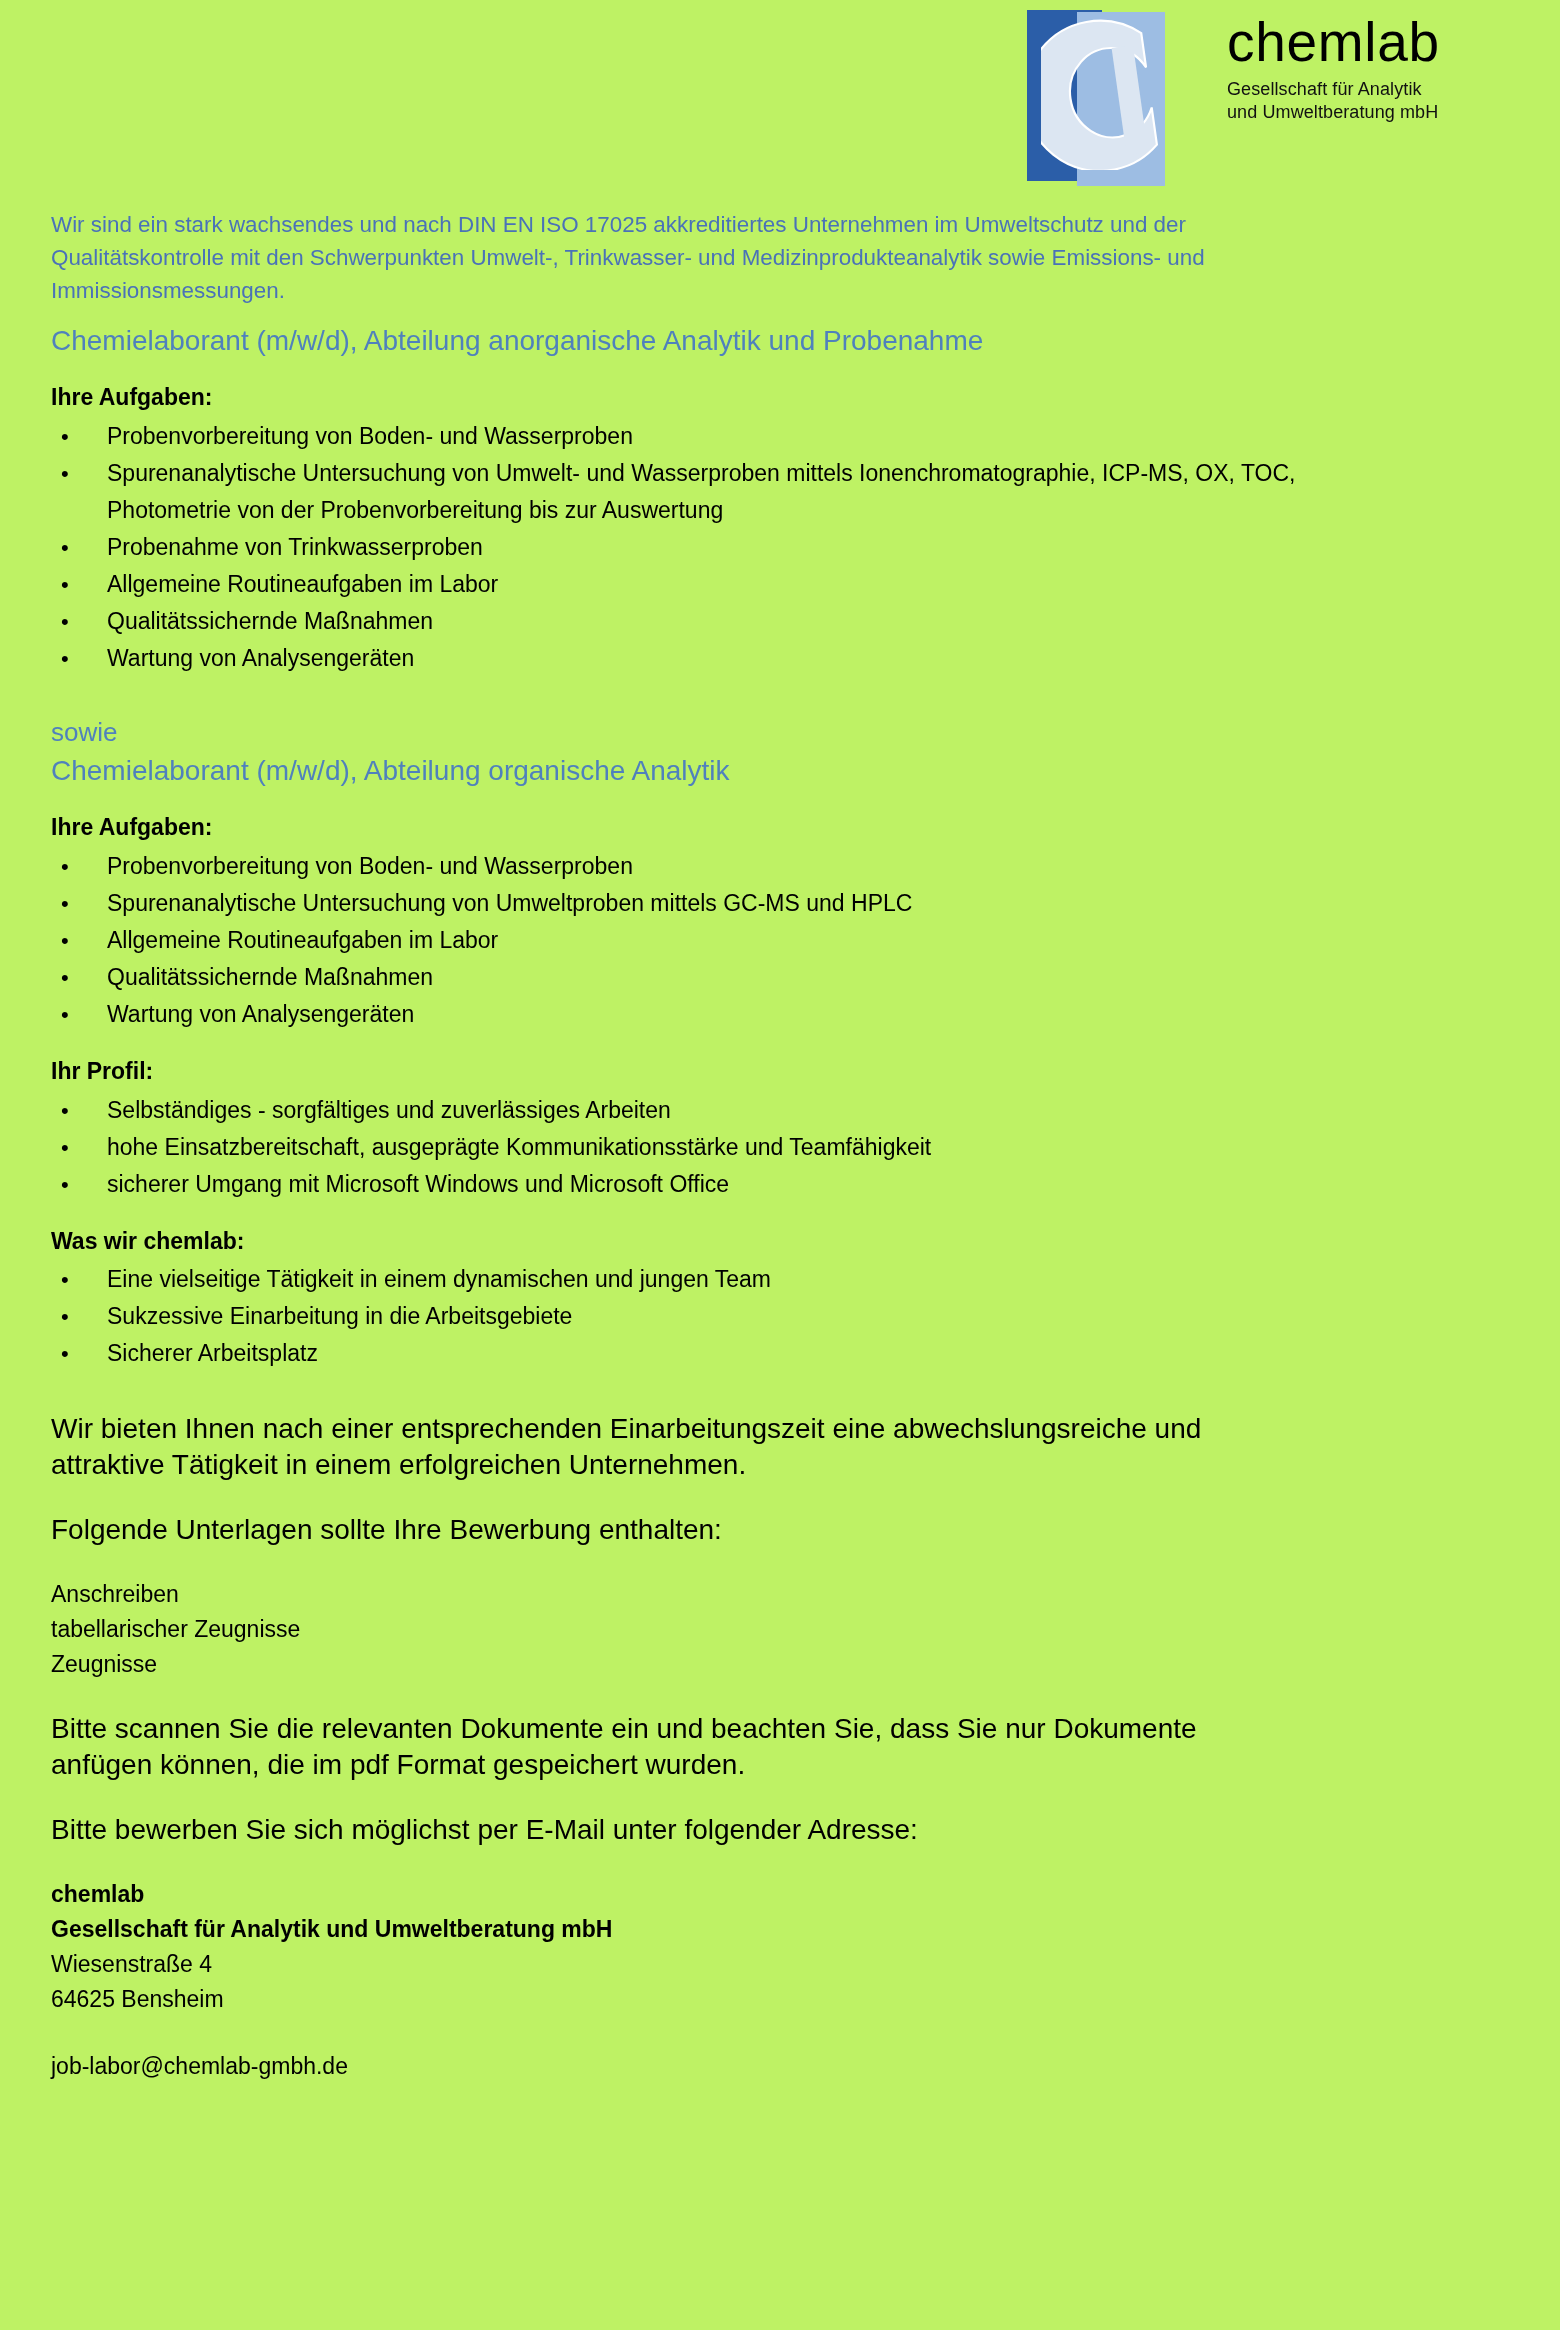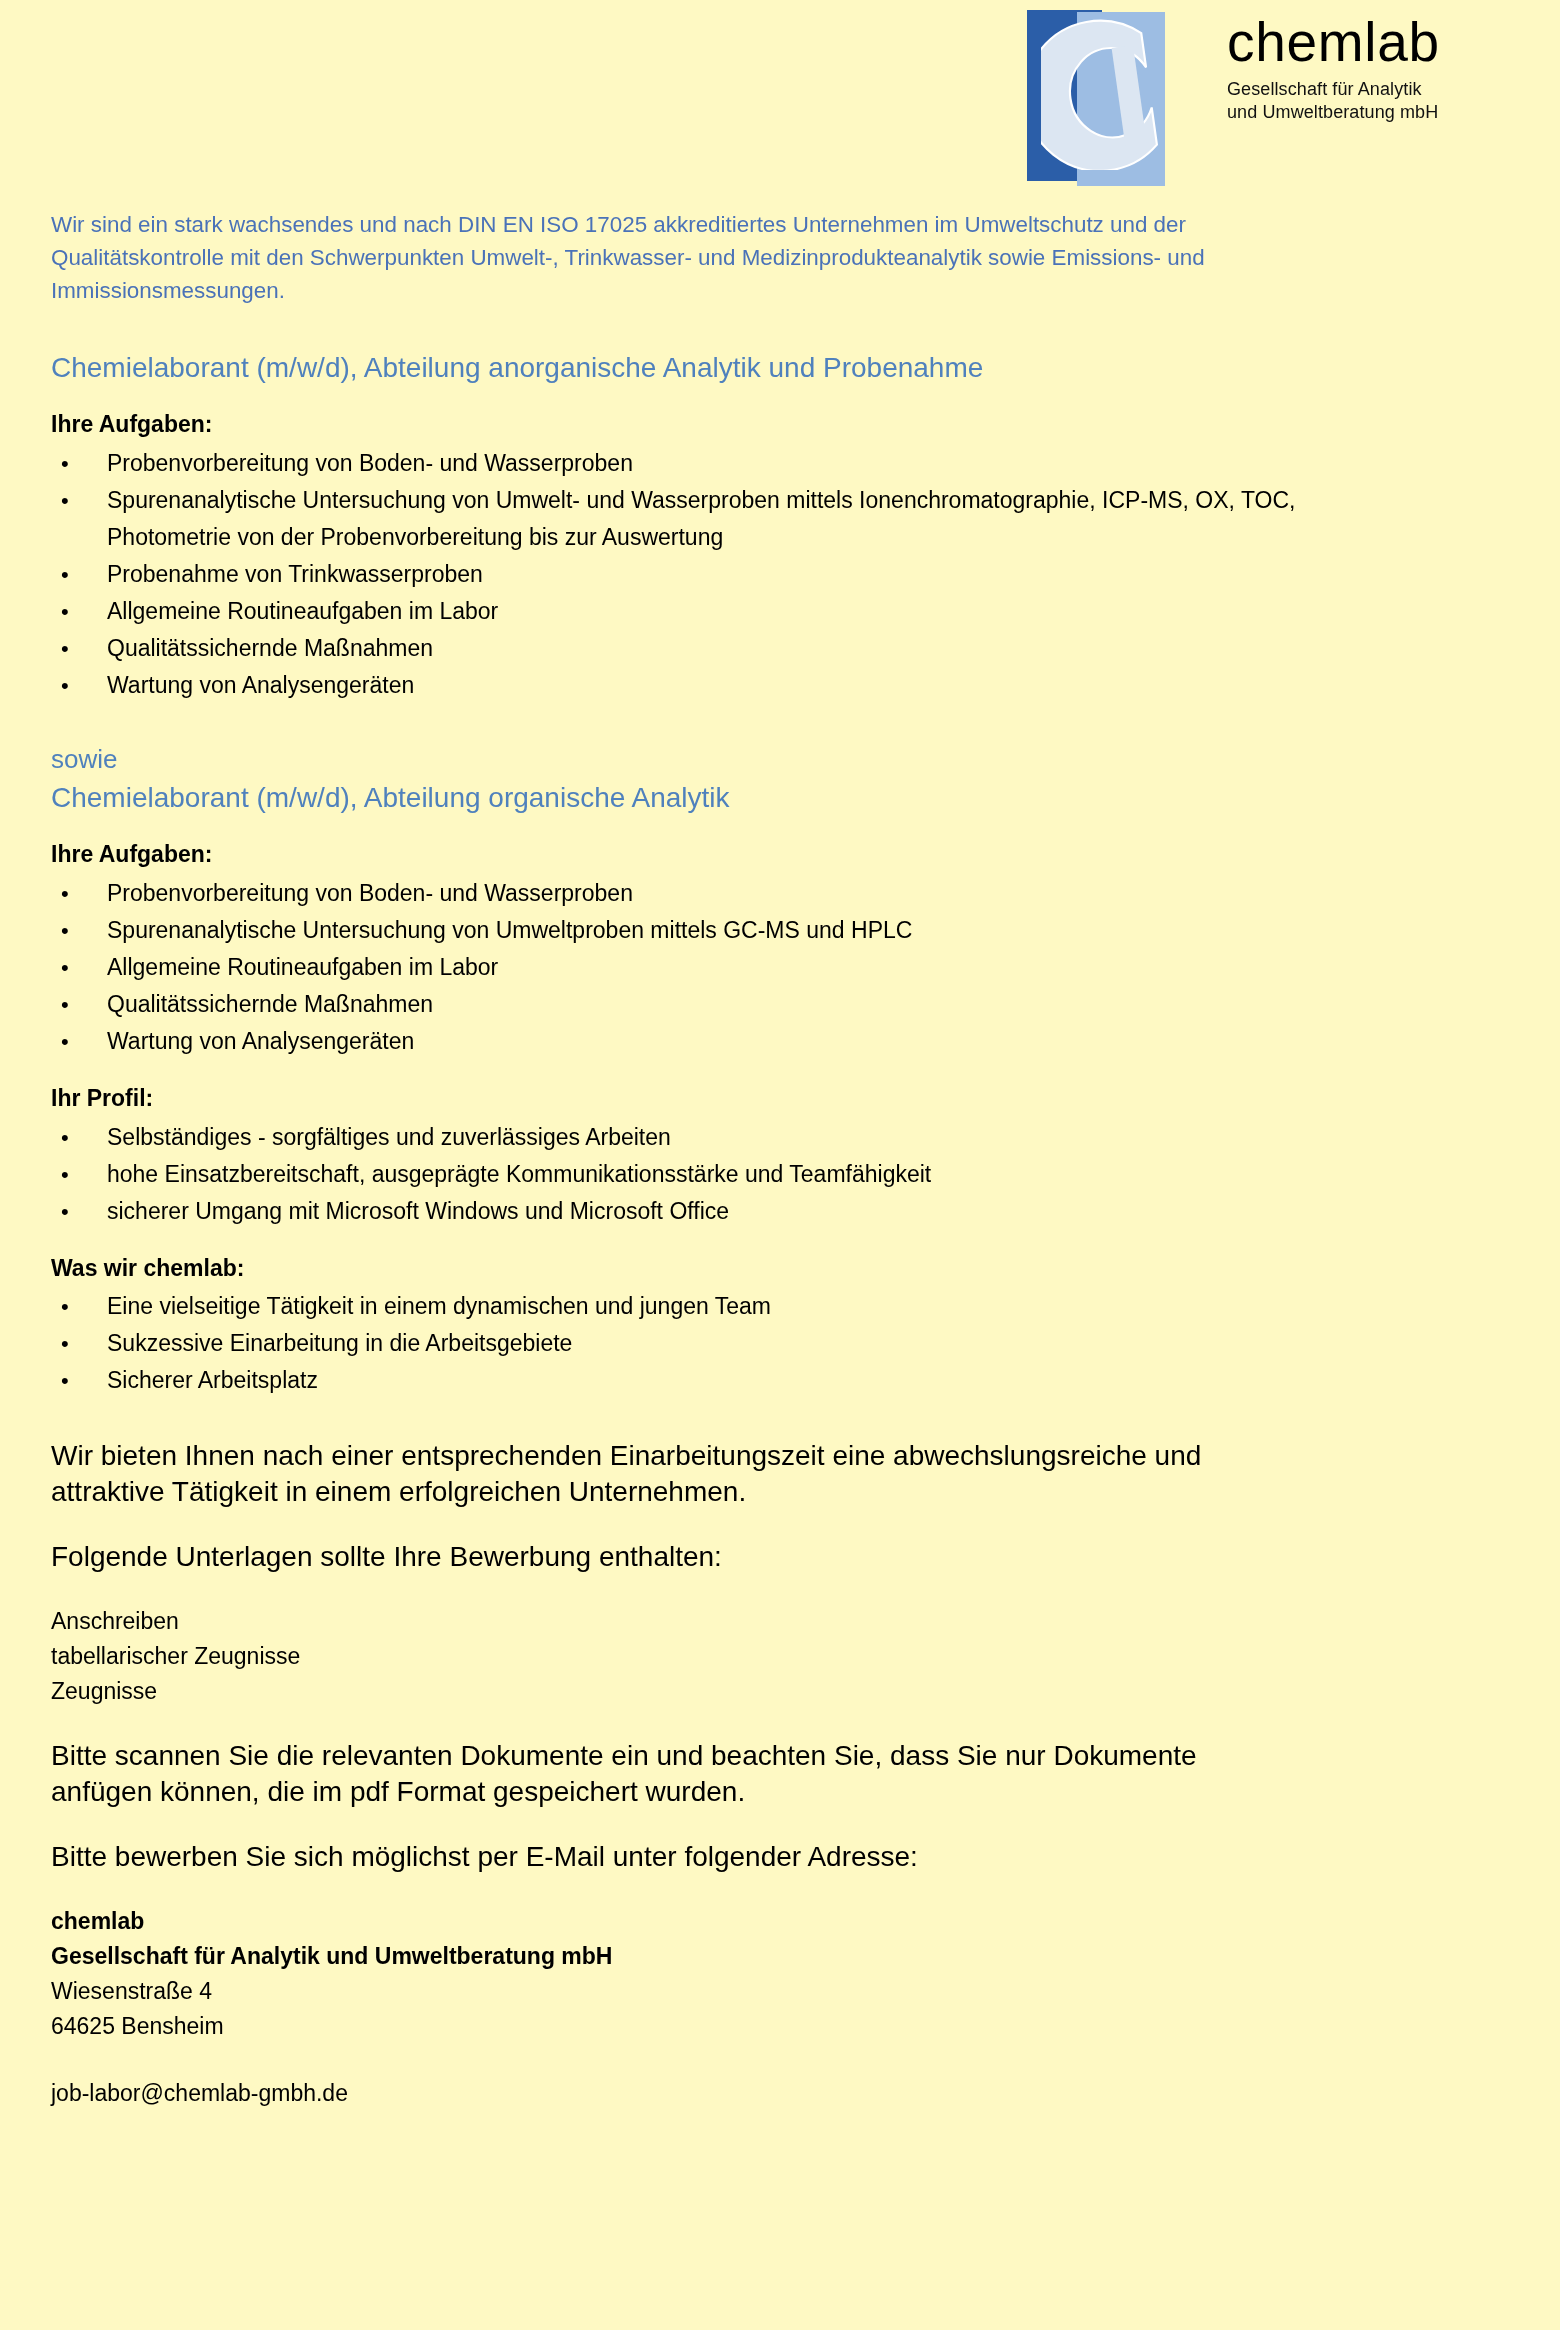--- a/index.html
+++ b/index.html
@@ -9,21 +9,21 @@
     background: #ffffff;
   }
   body {
     font-family: "Liberation Sans", sans-serif;
     color: #000000;
   }
   .page {
     position: relative;
     width: 1561px;
     height: 2330px;
-    background: #fef9c3;
+    background: #bef264;
     overflow: hidden;
     box-sizing: border-box;
   }
 
   
   .logo-block {
     position: absolute;
     top: 8.7px;
     left: 1026px;
     width: 506px;
@@ -85,21 +85,21 @@
     position: absolute;
     left: 51px;
     top: 208px;
     width: 1295px;
   }
 
   .intro {
     color: #4A72B8;
     font-size: 22.4px;
     line-height: 33px;
-    margin: 0 0 43px 0;
+    margin: 0 0 16px 0;
     max-width: 1295px;
   }
 
   .lead {
     color: #000000;
     font-size: 24px;
     line-height: 33px;
     text-align: justify;
     margin: 0 0 32px 0;
     width: 1258px;

